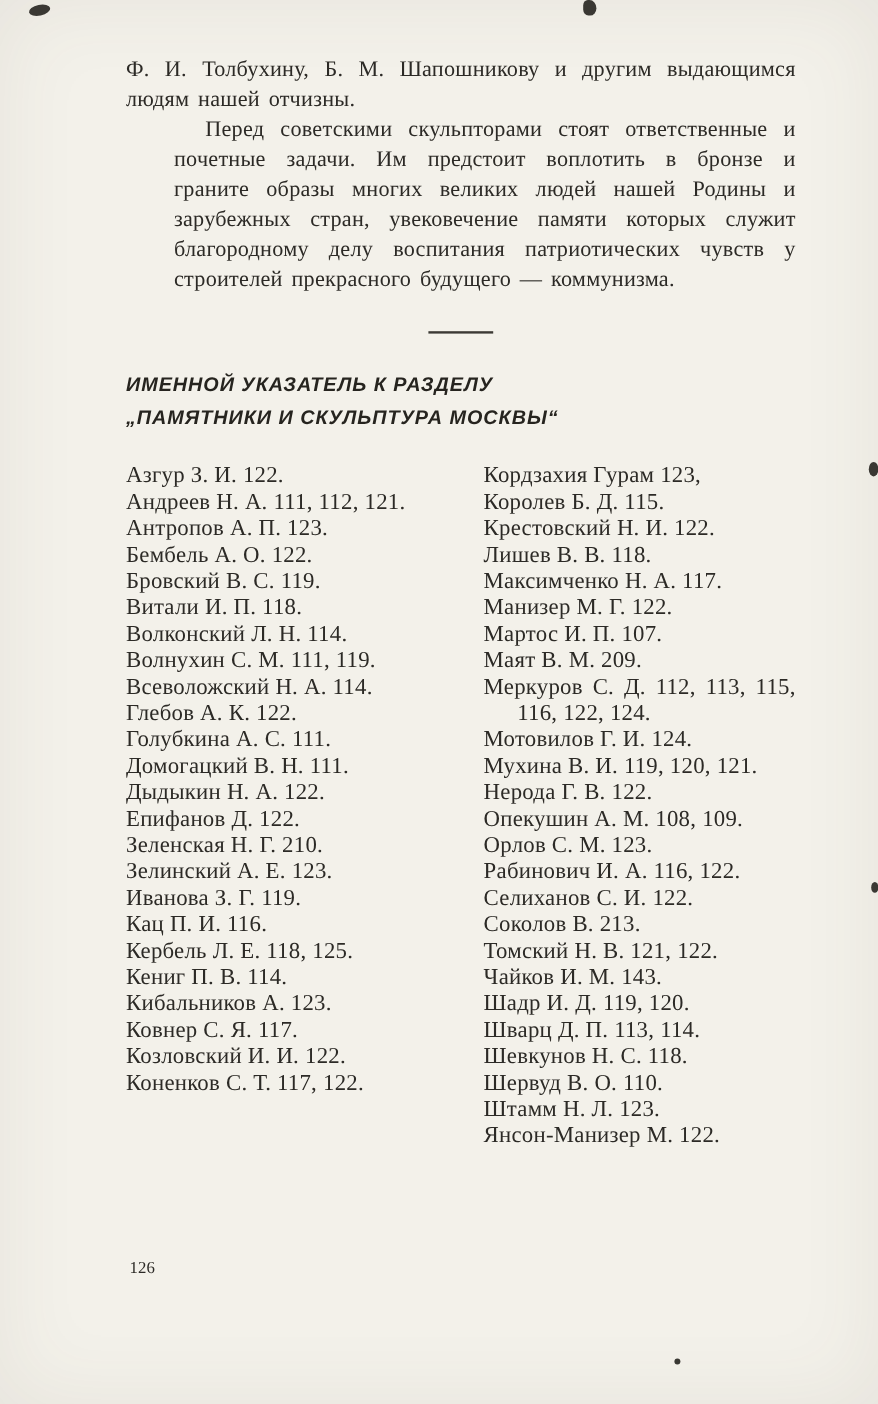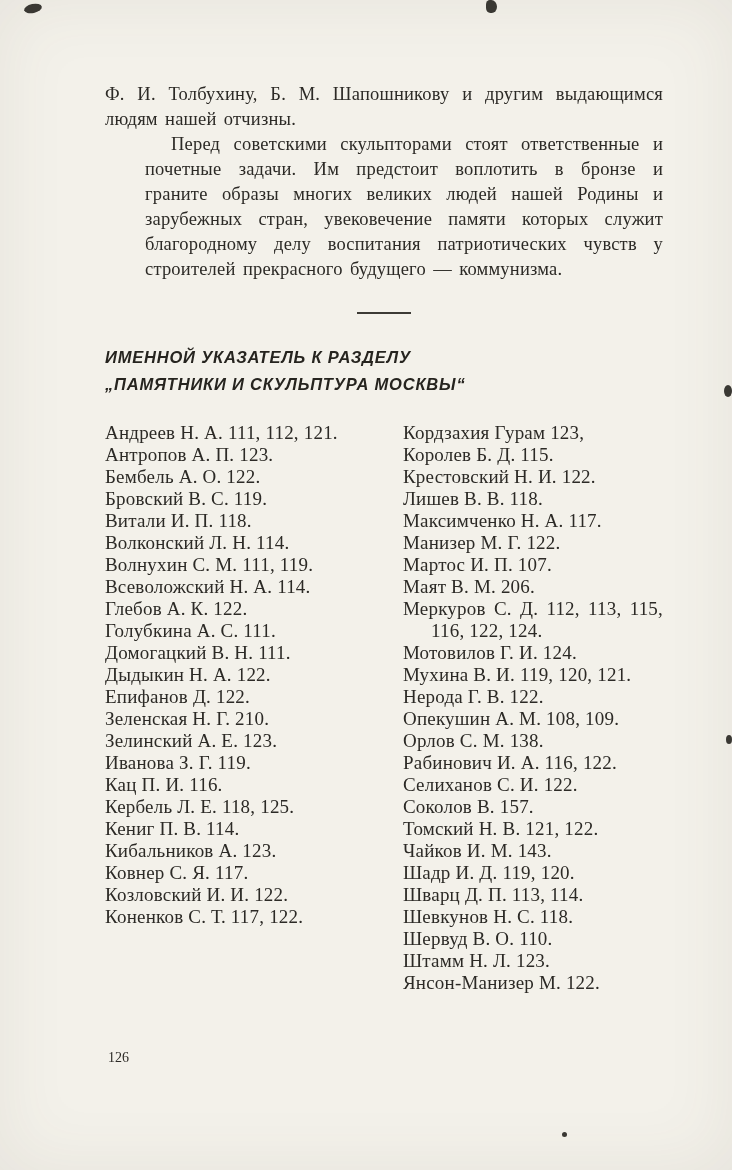--- a/index.html
+++ b/index.html
@@ -15,21 +15,21 @@
     margin: 0 auto;
     background: #f3f1ea;
     box-shadow: inset 0 0 70px rgba(90,80,60,0.08);
     overflow: hidden;
     color: #2c2a26;
   }
   .content {
     position: relative;
     margin-left: 105px;
     width: 558px;
-    padding-top: 82px;
+    padding-top: 46px;
   }
   .para {
     margin: 0;
     font-size: 18.5px;
     line-height: 25px;
     text-align: justify;
     word-spacing: 2.5px;
     letter-spacing: 0.2px;
   }
   .para.indented { text-indent: 26px; margin-left: 40px; }
@@ -103,20 +103,21 @@
 
     <hr class="divider">
 
     <h2 class="index-heading">
       <span>ИМЕННОЙ УКАЗАТЕЛЬ К РАЗДЕЛУ</span><br>
       <span>„ПАМЯТНИКИ И СКУЛЬПТУРА МОСКВЫ“</span>
     </h2>
 
     <div class="index">
       <div class="index-col left">
+          <div class="index-entry">Азгур З. И. 122.</div>
           <div class="index-entry">Андреев Н. А. 111, 112, 121.</div>
           <div class="index-entry">Антропов А. П. 123.</div>
           <div class="index-entry">Бембель А. О. 122.</div>
           <div class="index-entry">Бровский В. С. 119.</div>
           <div class="index-entry">Витали И. П. 118.</div>
           <div class="index-entry">Волконский Л. Н. 114.</div>
           <div class="index-entry">Волнухин С. М. 111, 119.</div>
           <div class="index-entry">Всеволожский Н. А. 114.</div>
           <div class="index-entry">Глебов А. К. 122.</div>
           <div class="index-entry">Голубкина А. С. 111.</div>
@@ -135,30 +136,30 @@
           <div class="index-entry">Коненков С. Т. 117, 122.</div>
         </div>
       <div class="index-col right">
           <div class="index-entry">Кордзахия Гурам 123,</div>
           <div class="index-entry">Королев Б. Д. 115.</div>
           <div class="index-entry">Крестовский Н. И. 122.</div>
           <div class="index-entry">Лишев В. В. 118.</div>
           <div class="index-entry">Максимченко Н. А. 117.</div>
           <div class="index-entry">Манизер М. Г. 122.</div>
           <div class="index-entry">Мартос И. П. 107.</div>
-          <div class="index-entry">Маят В. М. 206.</div>
+          <div class="index-entry">Маят В. М. 209.</div>
           <div class="index-entry">Меркуров С. Д. 112, 113, 115, 116, 122, 124.</div>
           <div class="index-entry">Мотовилов Г. И. 124.</div>
           <div class="index-entry">Мухина В. И. 119, 120, 121.</div>
           <div class="index-entry">Нерода Г. В. 122.</div>
           <div class="index-entry">Опекушин А. М. 108, 109.</div>
-          <div class="index-entry">Орлов С. М. 138.</div>
+          <div class="index-entry">Орлов С. М. 123.</div>
           <div class="index-entry">Рабинович И. А. 116, 122.</div>
           <div class="index-entry">Селиханов С. И. 122.</div>
-          <div class="index-entry">Соколов В. 157.</div>
+          <div class="index-entry">Соколов В. 213.</div>
           <div class="index-entry">Томский Н. В. 121, 122.</div>
           <div class="index-entry">Чайков И. М. 143.</div>
           <div class="index-entry">Шадр И. Д. 119, 120.</div>
           <div class="index-entry">Шварц Д. П. 113, 114.</div>
           <div class="index-entry">Шевкунов Н. С. 118.</div>
           <div class="index-entry">Шервуд В. О. 110.</div>
           <div class="index-entry">Штамм Н. Л. 123.</div>
           <div class="index-entry">Янсон-Манизер М. 122.</div>
         </div>
     </div>

